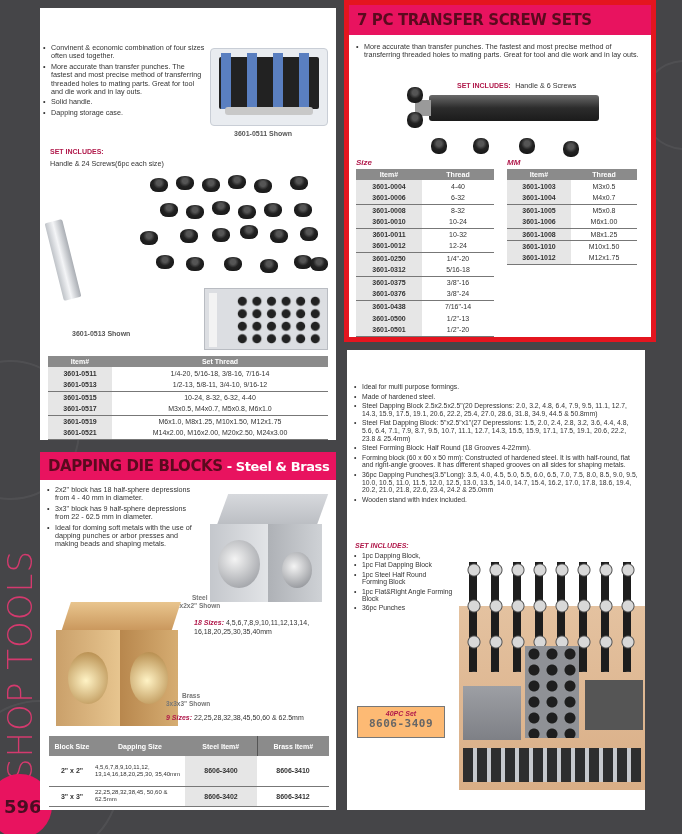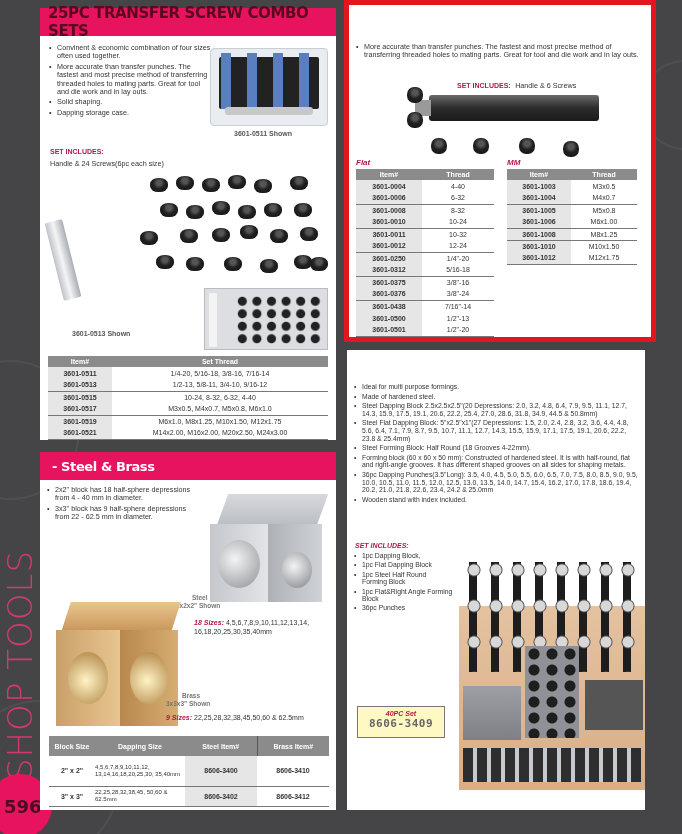--- a/index.html
+++ b/index.html
@@ -58,27 +58,24 @@
 <div class="bg-gear" style="left:640px;top:60px;width:90px;height:90px;"></div>
 
 <div class="side-label">
     <span>SHOP TOOLS</span>
   </div>
 <div class="page-num">
     <span>596</span>
   </div>
 
 <div class="panel" style="left:40px;top:8px;width:296px;height:432px;">
-  <div class="panel-title">
-      <span>25PC TRANSFER SCREW COMBO SETS</span>
-    </div>
-  <ul class="bullets" style="position:absolute;left:8px;top:36px;width:164px;">
+  <ul class="bullets" style="position:absolute;left:2px;top:36px;width:164px;">
     <li>Convinent &amp; economic combination of four sizes often used together.</li>
     <li>More accurate than transfer punches. The fastest and most precise method of transferring threaded holes to mating parts. Great for tool and die work and in lay outs.</li>
-    <li>Solid shaping.</li>
+    <li>Solid handle.</li>
     <li>Dapping storage case.</li>
   </ul>
 
   <div style="position:absolute;left:170px;top:40px;width:118px;height:78px;background:#e9ecf0;border:1px solid #c9ced6;border-radius:4px;">
     <div style="position:absolute;left:8px;top:8px;width:100px;height:52px;background:#222;border-radius:2px;"></div>
     <div style="position:absolute;left:10px;top:4px;width:10px;height:56px;background:#5a7fc0;"></div>
     <div style="position:absolute;left:36px;top:4px;width:10px;height:56px;background:#5a7fc0;"></div>
     <div style="position:absolute;left:62px;top:4px;width:10px;height:56px;background:#5a7fc0;"></div>
     <div style="position:absolute;left:88px;top:4px;width:10px;height:56px;background:#5a7fc0;"></div>
     <div style="position:absolute;left:14px;top:58px;width:88px;height:8px;background:#c8c8c8;border-radius:3px;"></div>
@@ -155,39 +152,42 @@
             <td class="k">3601-0521</td>
             <td>M14x2.00, M16x2.00, M20x2.50, M24x3.00</td>
           </tr>
       </tbody>
     </table>
   </div>
 </div>
 
 <div class="red-frame" style="left:344px;top:0px;width:312px;height:342px;"></div>
 <div class="panel" style="left:349px;top:5px;width:302px;height:332px;">
+  <div class="panel-title" style="height:30px;">
+      <span>7 PC TRANSFER SCREW SETS</span>
+    </div>
   <ul class="bullets" style="position:absolute;left:6px;top:38px;width:288px;">
     <li>More accurate than transfer punches. The fastest and most precise method of transferring threaded holes to mating parts. Great for tool and die work and in lay outs.</li>
   </ul>
   <div style="position:absolute;left:108px;top:69px;white-space:nowrap;">
     <span class="set-inc-label">SET INCLUDES:</span>
     <span class="set-inc-text">Handle &amp; 6 Screws</span>
   </div>
 
   <div style="position:absolute;left:80px;top:90px;width:170px;height:26px;background:linear-gradient(180deg,#6a6a6a,#2c2c2c 50%,#1b1b1b);border-radius:3px;">
     <div style="position:absolute;left:-14px;top:5px;width:16px;height:16px;background:#9a9a9a;"></div>
   </div>
   <div class="screw" style="left:58px;top:82px;width:16px;height:16px;"></div>
   <div class="screw" style="left:58px;top:107px;width:16px;height:16px;"></div>
   <div class="screw" style="left:82px;top:133px;width:16px;height:16px;"></div>
   <div class="screw" style="left:124px;top:133px;width:16px;height:16px;"></div>
   <div class="screw" style="left:170px;top:133px;width:16px;height:16px;"></div>
   <div class="screw" style="left:214px;top:136px;width:16px;height:16px;"></div>
 
-  <div style="position:absolute;left:7px;top:153px;font-size:8px;font-weight:bold;font-style:italic;color:#b0184a;">Flat</div>
+  <div style="position:absolute;left:7px;top:153px;font-size:8px;font-weight:bold;font-style:italic;color:#b0184a;">Size</div>
   <div style="position:absolute;left:7px;top:164px;width:138px;">
     <table class="spec">
       <thead>
           <tr>
             <th style="width:66px;">Item#</th>
             <th>Thread</th>
           </tr>
         </thead>
       <tbody>
         <tr>
@@ -284,25 +284,27 @@
             <td class="k">3601-1012</td>
             <td>M12x1.75</td>
           </tr>
       </tbody>
     </table>
   </div>
 </div>
 
 <div class="panel" style="left:40px;top:452px;width:296px;height:358px;">
   <div class="panel-title">
+    <span>DAPPING DIE BLOCKS</span>
       <span class="sub">- Steel &amp; Brass</span>
   </div>
   <ul class="bullets" style="position:absolute;left:6px;top:34px;width:150px;">
     <li>2x2" block has 18 half-sphere depressions from 4 - 40 mm in diameter.</li>
     <li>3x3" block has 9 half-sphere depressions from 22 - 62.5 mm in diameter.</li>
+    <li>Ideal for doming soft metals with the use of dapping punches or arbor presses and making beads and shaping metals.</li>
   </ul>
 
   <div style="position:absolute;left:164px;top:42px;width:120px;height:110px;">
     <div style="position:absolute;left:18px;top:0;width:100px;height:34px;background:linear-gradient(180deg,#d7d9dd,#b8bbc0);transform:skewX(-20deg);"></div>
     <div style="position:absolute;left:6px;top:30px;width:58px;height:78px;background:linear-gradient(90deg,#c4c7cc,#e2e4e7);"></div>
     <div style="position:absolute;left:64px;top:30px;width:54px;height:78px;background:linear-gradient(90deg,#aeb1b6,#cfd2d6);"></div>
     <div style="position:absolute;left:14px;top:46px;width:42px;height:48px;border-radius:50%;background:radial-gradient(circle at 40% 40%,#f4f4f4,#8d9096);"></div>
     <div style="position:absolute;left:78px;top:58px;width:30px;height:36px;border-radius:50%;background:radial-gradient(circle at 40% 40%,#f4f4f4,#7f8288);"></div>
   </div>
   <div class="caption" style="position:absolute;left:152px;top:142px;font-size:6.5px;color:#777;">Steel</div>
@@ -374,17 +376,17 @@
   </ul>
 
   <div style="position:absolute;left:112px;top:212px;width:210px;height:230px;">
     <div style="position:absolute;left:0;top:44px;width:186px;height:184px;background:linear-gradient(180deg,#e4c2a0,#d9ae86);"></div>
     <div style="position:absolute;left:4px;top:0;width:176px;height:110px;background-image:radial-gradient(circle at 50% 8px,#d8d8d8 5px,#555 6px,transparent 7px),linear-gradient(90deg,transparent 6px,#1d1d1d 6px,#1d1d1d 14px,transparent 14px);background-size:22px 36px;"></div>
     <div style="position:absolute;left:4px;top:124px;width:58px;height:54px;background:linear-gradient(180deg,#9d9fa4,#7e8086);"></div>
     <div style="position:absolute;left:66px;top:84px;width:54px;height:92px;background:#8f9196;background-image:radial-gradient(circle,#1e1e1e 5px,transparent 6px);background-size:18px 16px;"></div>
     <div style="position:absolute;left:126px;top:118px;width:58px;height:50px;background:#555;"></div>
     <div style="position:absolute;left:4px;top:186px;width:178px;height:34px;background:repeating-linear-gradient(90deg,#2e2e2e 0 10px,#c7c9cd 10px 14px);"></div>
   </div>
-  <div style="position:absolute;left:10px;top:356px;width:88px;height:32px;border:1px solid #777;background:#fef9c3;text-align:center;">
+  <div style="position:absolute;left:10px;top:356px;width:88px;height:32px;border:1px solid #777;background:#fdba74;text-align:center;">
     <div style="font-size:7px;color:#b0184a;font-weight:bold;font-style:italic;margin-top:3px;">40PC Set</div>
     <div style="font-size:11px;color:#666;font-weight:bold;letter-spacing:0.5px;font-family:'DejaVu Sans Mono',monospace;">8606-3409</div>
   </div>
 </div>
 
 </body></html>

